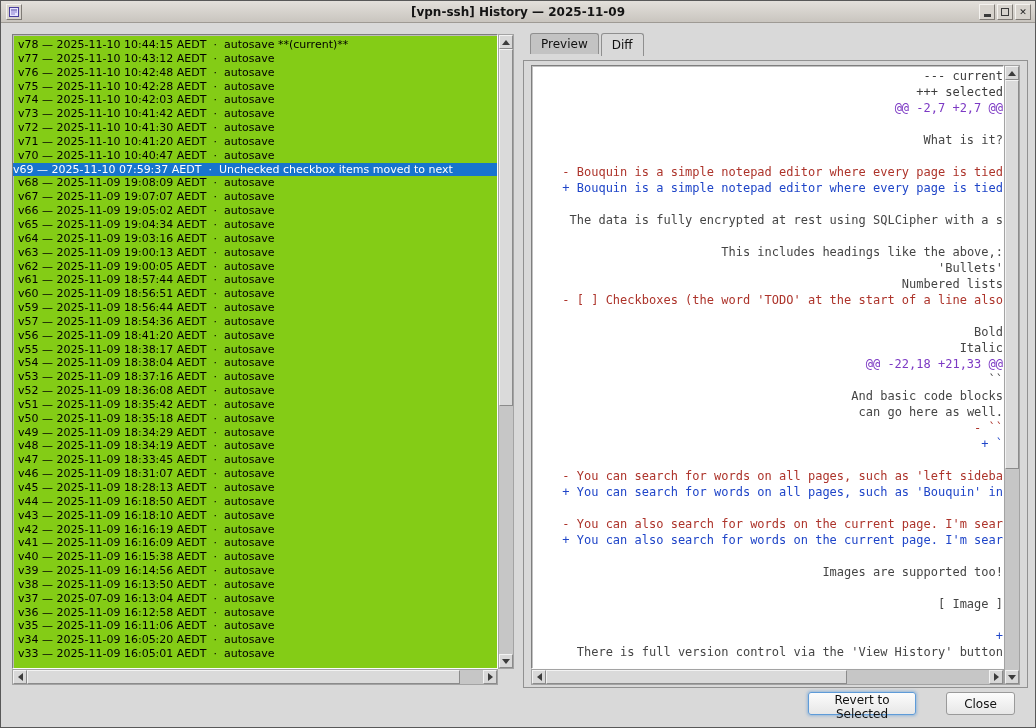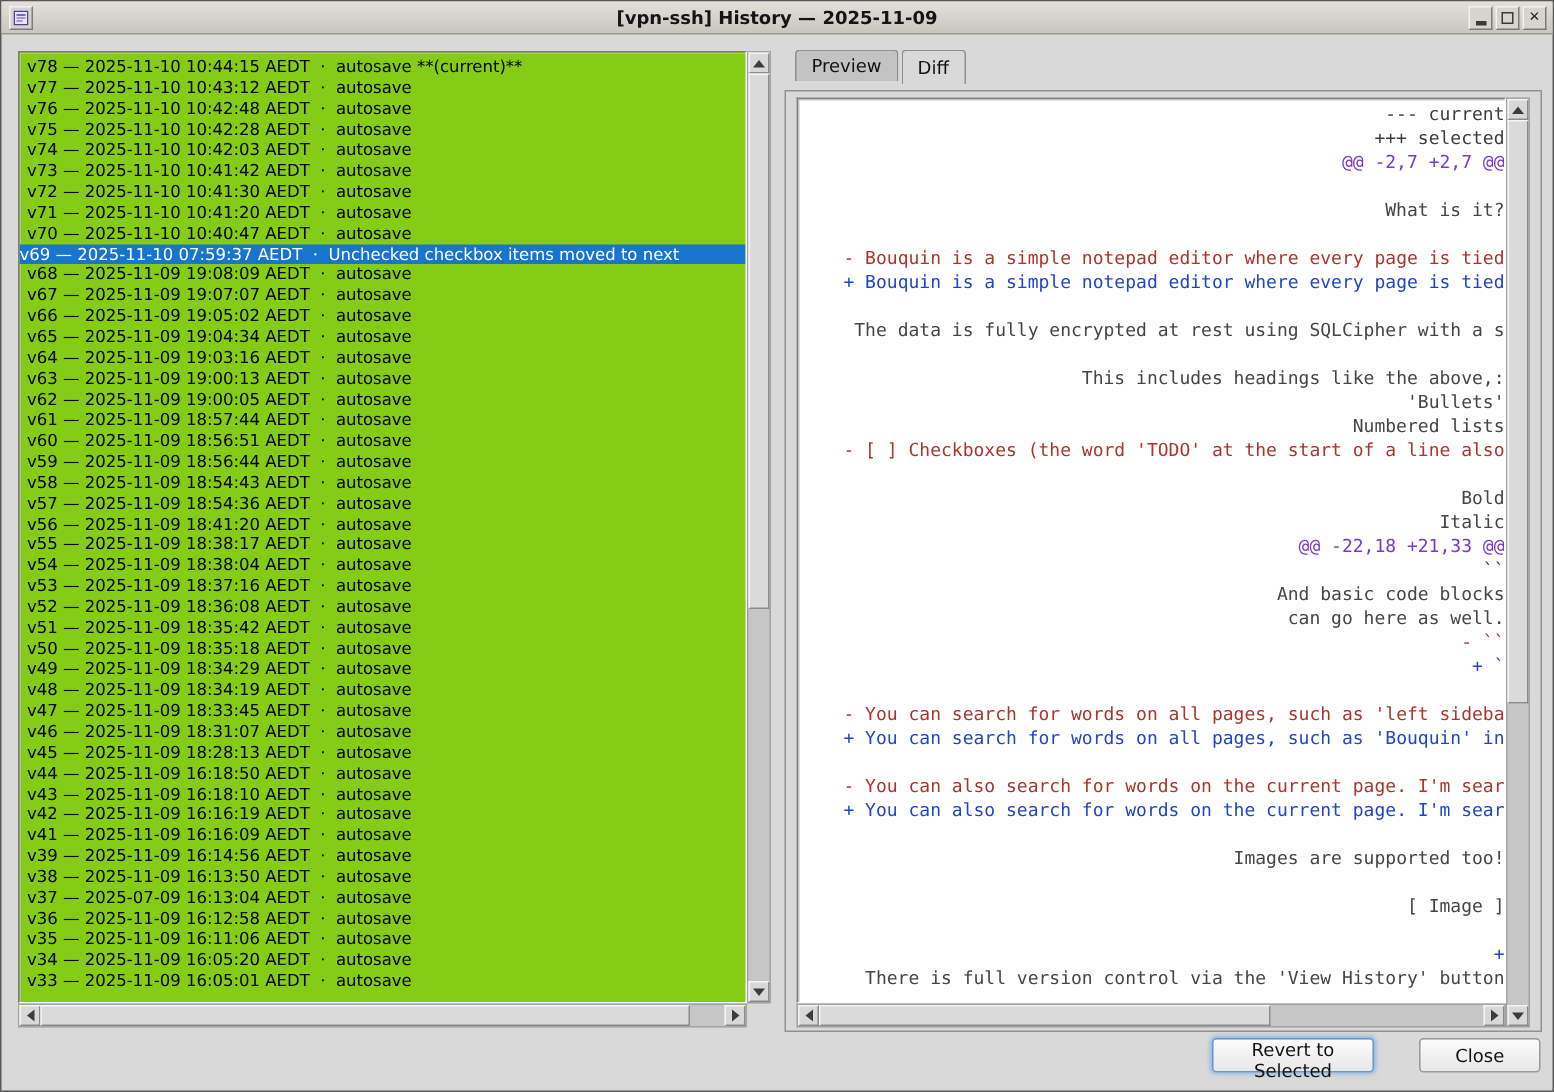--- a/index.html
+++ b/index.html
@@ -82,21 +82,21 @@
   .diff-line.del  { color:var(--diff_del); }
   .diff-line.add  { color:var(--diff_add); }
   .diff-line.context { color:var(--diff_context); }
 
   
   .btn { position:absolute; height:23px; font-size:12px; font-family:inherit;
          background:linear-gradient(#fcfcfc,#e7e7e7); border:1px solid #9a9a9a;
          border-radius:3px; color:#111; cursor:default; }
   .btn.revert { left:807px; top:691px; width:108px; border-color:#5e9bd8;
                 box-shadow:0 0 3px 1px rgba(94,155,216,.55); }
-  .btn.closebtn { left:945px; top:691px; width:81px; }
+  .btn.closebtn { left:945px; top:691px; width:69px; }
 </style>
 </head>
 <body>
 
 <div class="window">
 
   <div class="titlebar">
     <div class="tb-icon-btn">
       <svg width="10" height="10" viewBox="0 0 10 10">
         <rect x="0.5" y="0.5" width="9" height="9" fill="#e8e6ff" stroke="#4a3f9f"></rect>
@@ -133,38 +133,38 @@
       <div class="list-row">v68 — 2025-11-09 19:08:09 AEDT  ·  autosave</div>
       <div class="list-row">v67 — 2025-11-09 19:07:07 AEDT  ·  autosave</div>
       <div class="list-row">v66 — 2025-11-09 19:05:02 AEDT  ·  autosave</div>
       <div class="list-row">v65 — 2025-11-09 19:04:34 AEDT  ·  autosave</div>
       <div class="list-row">v64 — 2025-11-09 19:03:16 AEDT  ·  autosave</div>
       <div class="list-row">v63 — 2025-11-09 19:00:13 AEDT  ·  autosave</div>
       <div class="list-row">v62 — 2025-11-09 19:00:05 AEDT  ·  autosave</div>
       <div class="list-row">v61 — 2025-11-09 18:57:44 AEDT  ·  autosave</div>
       <div class="list-row">v60 — 2025-11-09 18:56:51 AEDT  ·  autosave</div>
       <div class="list-row">v59 — 2025-11-09 18:56:44 AEDT  ·  autosave</div>
-      <div class="list-row">v58 — 2025-11-09 18:54:43 AEDT  ·  autosave</div>
       <div class="list-row">v57 — 2025-11-09 18:54:36 AEDT  ·  autosave</div>
       <div class="list-row">v56 — 2025-11-09 18:41:20 AEDT  ·  autosave</div>
       <div class="list-row">v55 — 2025-11-09 18:38:17 AEDT  ·  autosave</div>
       <div class="list-row">v54 — 2025-11-09 18:38:04 AEDT  ·  autosave</div>
       <div class="list-row">v53 — 2025-11-09 18:37:16 AEDT  ·  autosave</div>
       <div class="list-row">v52 — 2025-11-09 18:36:08 AEDT  ·  autosave</div>
       <div class="list-row">v51 — 2025-11-09 18:35:42 AEDT  ·  autosave</div>
       <div class="list-row">v50 — 2025-11-09 18:35:18 AEDT  ·  autosave</div>
       <div class="list-row">v49 — 2025-11-09 18:34:29 AEDT  ·  autosave</div>
       <div class="list-row">v48 — 2025-11-09 18:34:19 AEDT  ·  autosave</div>
       <div class="list-row">v47 — 2025-11-09 18:33:45 AEDT  ·  autosave</div>
       <div class="list-row">v46 — 2025-11-09 18:31:07 AEDT  ·  autosave</div>
       <div class="list-row">v45 — 2025-11-09 18:28:13 AEDT  ·  autosave</div>
       <div class="list-row">v44 — 2025-11-09 16:18:50 AEDT  ·  autosave</div>
       <div class="list-row">v43 — 2025-11-09 16:18:10 AEDT  ·  autosave</div>
       <div class="list-row">v42 — 2025-11-09 16:16:19 AEDT  ·  autosave</div>
       <div class="list-row">v41 — 2025-11-09 16:16:09 AEDT  ·  autosave</div>
+      <div class="list-row">v40 — 2025-11-09 16:15:38 AEDT  ·  autosave</div>
       <div class="list-row">v39 — 2025-11-09 16:14:56 AEDT  ·  autosave</div>
       <div class="list-row">v38 — 2025-11-09 16:13:50 AEDT  ·  autosave</div>
       <div class="list-row">v37 — 2025-07-09 16:13:04 AEDT  ·  autosave</div>
       <div class="list-row">v36 — 2025-11-09 16:12:58 AEDT  ·  autosave</div>
       <div class="list-row">v35 — 2025-11-09 16:11:06 AEDT  ·  autosave</div>
       <div class="list-row">v34 — 2025-11-09 16:05:20 AEDT  ·  autosave</div>
       <div class="list-row">v33 — 2025-11-09 16:05:01 AEDT  ·  autosave</div>
     </div>
 
   <div class="scrollbar v" style="left:497px; top:33px; height:635px;">

